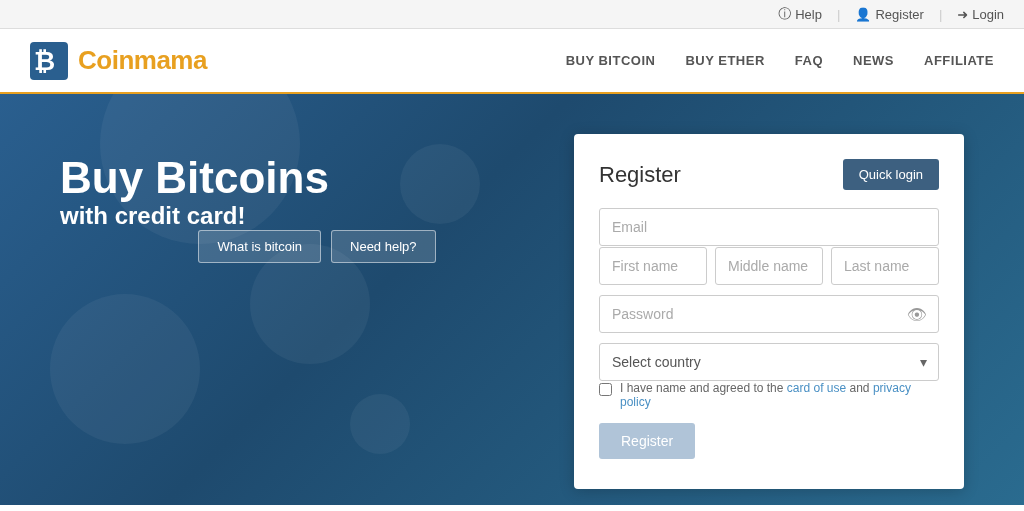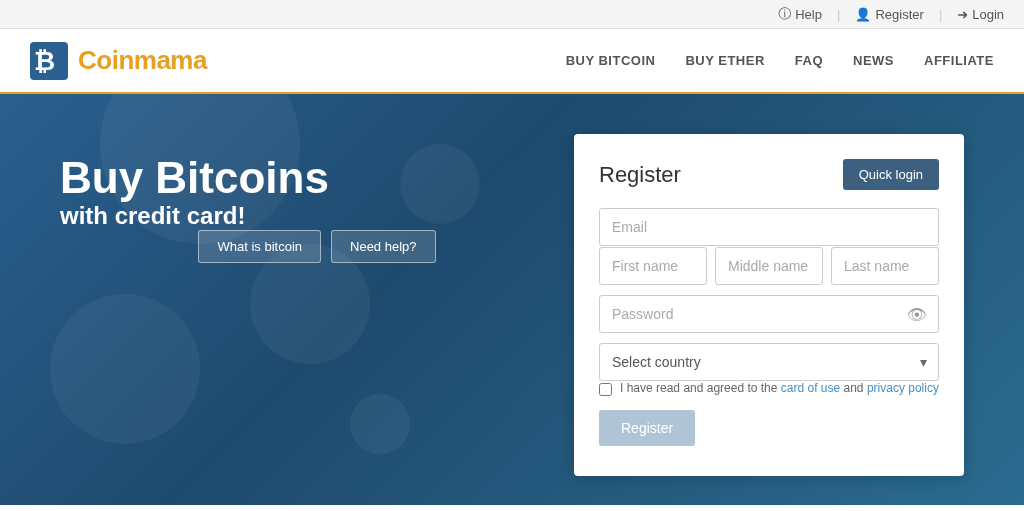--- a/index.html
+++ b/index.html
@@ -308,21 +308,21 @@
         <option value="ca">Canada</option>
         <option value="au">Australia</option>
         <option value="de">Germany</option>
         <option value="fr">France</option>
       </select>
     </div>
 
     <div class="terms-row">
       <input type="checkbox" style="">
       <span>
-        <span>I have read and agreed to the</span>
+        <span>I have name and agreed to the</span>
         <a href="#" class="terms-link">card of use</a>
         <span>and</span>
         <a href="#" class="terms-link">privacy policy</a>
       </span>
     </div>
 
     <button class="register-submit">Register</button>
   </div>
 </div>
 

